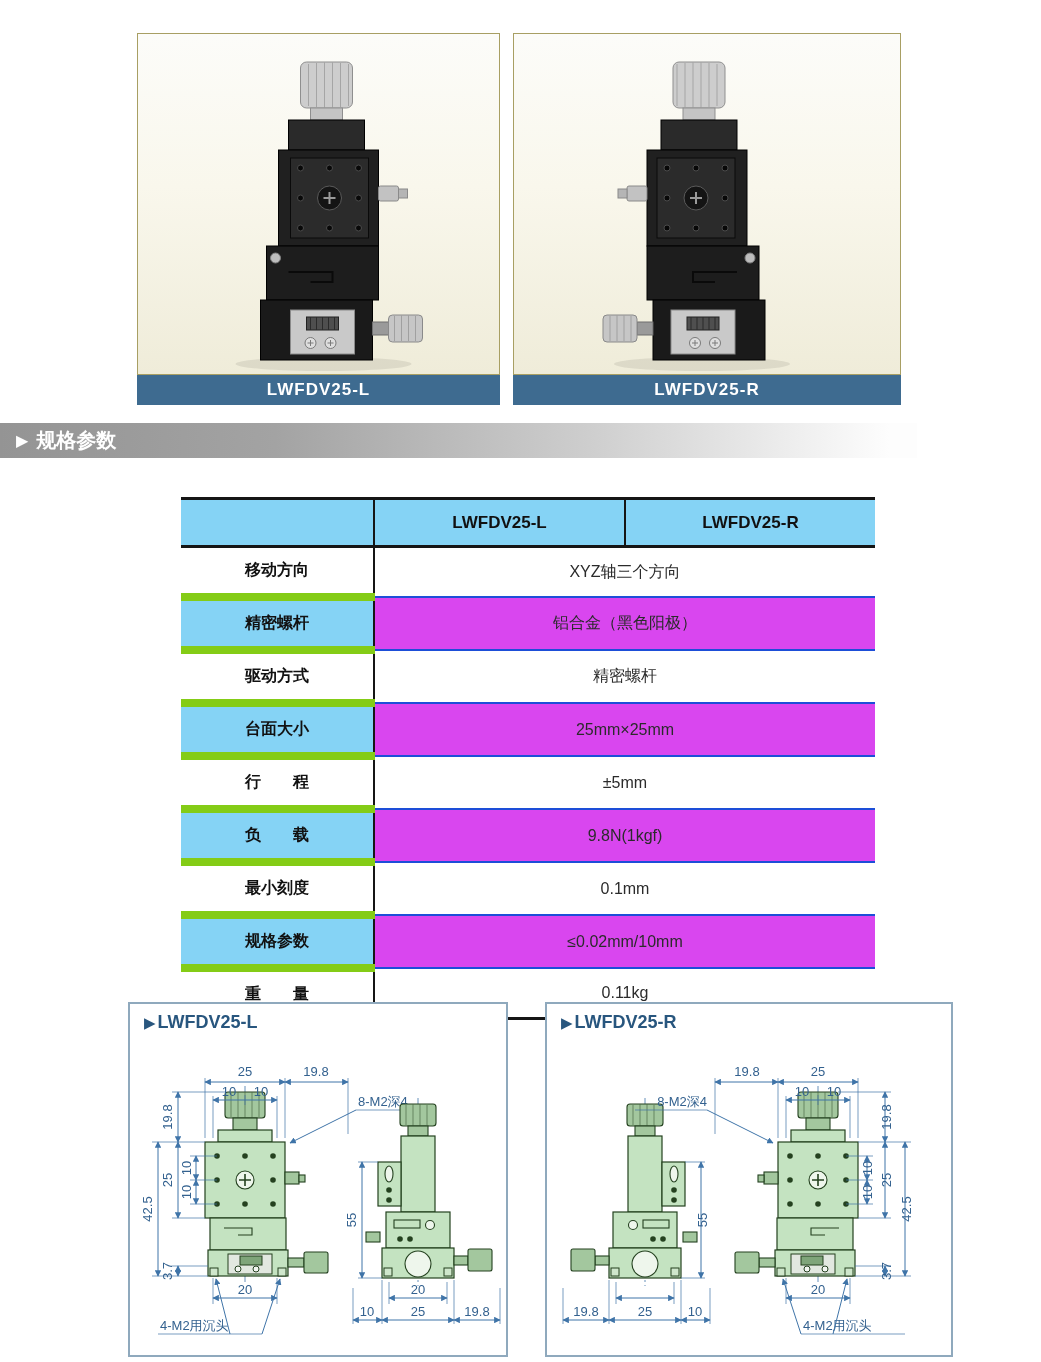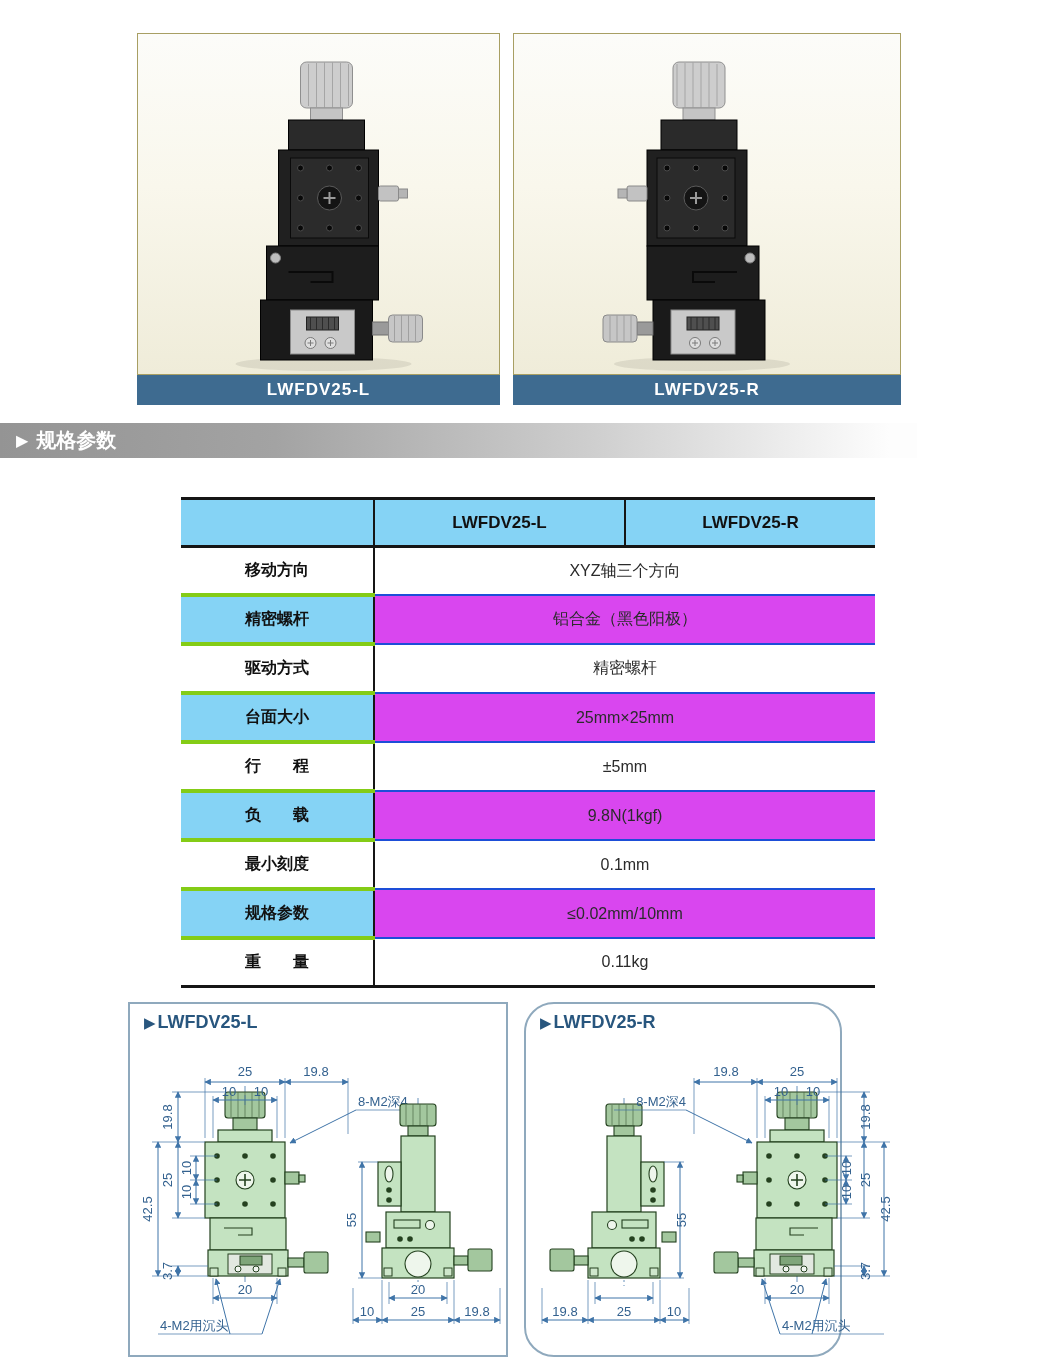--- a/index.html
+++ b/index.html
@@ -34,32 +34,32 @@
     border-collapse:collapse;table-layout:fixed;
   }
   .spec-table th,.spec-table td{height:45px;padding:0;text-align:center;vertical-align:middle;}
   .spec-table thead th{
     background:#85d3f5;font-size:17px;font-weight:bold;color:#111;
     border-top:3px solid #151515;border-bottom:3px solid #151515;
   }
   .spec-table thead th.corner,.spec-table thead th.colL{border-right:2px solid #151515;}
   .spec-table tbody th{
     font-size:16px;font-weight:bold;color:#111;background:#fff;
-    border-right:2px solid #151515;border-bottom:4px solid #84cc16;
+    border-right:2px solid #151515;border-bottom:8px solid #84cc16;
   }
   .spec-table tbody td{
     font-size:16px;color:#2b2b2b;background:#fff;border-bottom:2px solid #1d4ed8;
   }
   .spec-table tbody tr.alt th{background:#85d3f5;}
   .spec-table tbody tr.alt td{background:#d946ef;}
   .spec-table tbody tr:last-child th,.spec-table tbody tr:last-child td{border-bottom:3px solid #151515;}
   
   .panel{position:absolute;top:978px;height:355px;border:2px solid #8fa9bd;box-sizing:border-box;background:#fff;margin-top:24px;}
   .panel.left{left:128px;width:380px;}
-  .panel.right{left:524px;width:318px;border-radius:30px;}
+  .panel.right{left:545px;width:408px;}
   .panel-title{position:absolute;top:8px;left:14px;font-size:18px;font-weight:bold;color:#28567e;}
   .panel-title .arr{font-size:15px;margin-right:2px;}
   .panel svg.drawing{position:absolute;left:0;top:38px;width:378px;height:312px;}
   .panel.right svg.drawing{left:8px;}
   
   .pg{fill:#c4e3c1;stroke:#24411f;stroke-width:1.2;}
   .pk{fill:#a3c79e;stroke:#24411f;stroke-width:1.1;}
   .pk2{fill:#7fa57a;stroke:#24411f;stroke-width:1;}
   .ps{fill:#e2e8e0;stroke:#24411f;stroke-width:1;}
   .pc{fill:#eef6ec;stroke:#24411f;stroke-width:1.1;}

